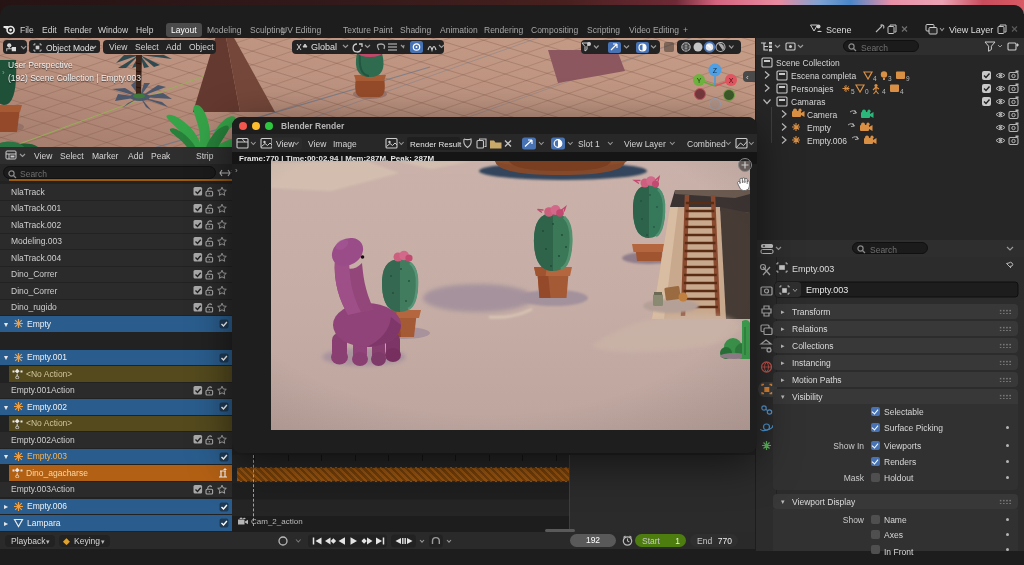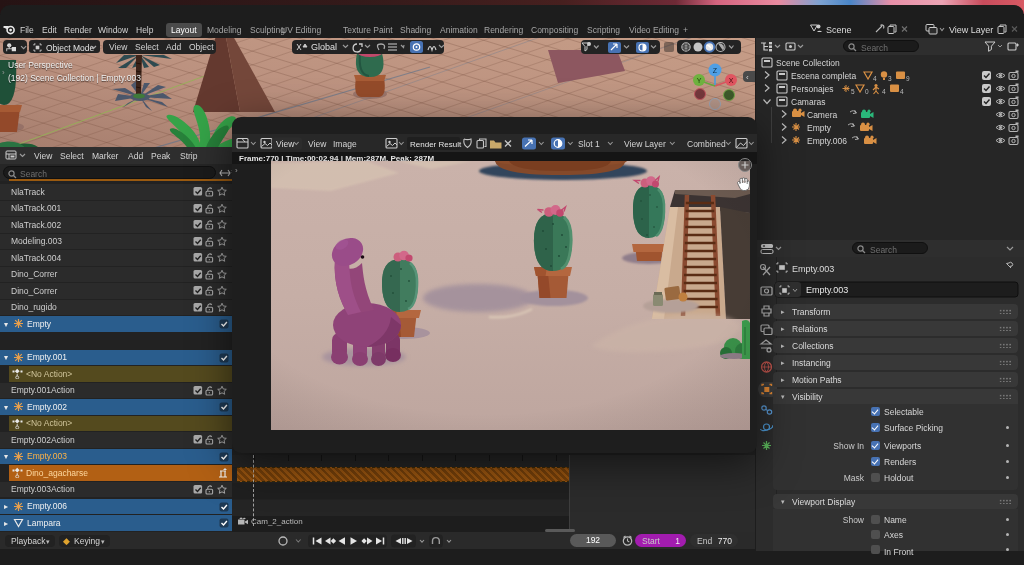--- a/index.html
+++ b/index.html
@@ -583,21 +583,21 @@
           <rect x="1" y="1" width="10" height="8" rx="1" fill="none" stroke="#ccc" stroke-width="1"></rect>
             <path d="M1 4 h10 M4 4 v5" stroke="#ccc" stroke-width="1"></path>
             <rect x="5.5" y="5.5" width="4" height="2" fill="#ccc"></rect>
           <path d="M15 4 l2.5 2.5 L20 4" stroke="#999" stroke-width="1.2" fill="none"></path>
         </svg>
         <div class="abs hmenu" style="left:34px">View</div>
         <div class="abs hmenu" style="left:60px">Select</div>
         <div class="abs hmenu" style="left:92px">Marker</div>
         <div class="abs hmenu" style="left:128px">Add</div>
         <div class="abs hmenu" style="left:151px">Peak</div>
-        <div class="abs hmenu" style="left:180px">Strip</div>
+        <div class="abs hmenu" style="left:196px">Strip</div>
       </div>
       <div id="nlasearch" class="abs">
         <div class="abs searchbox" style="left:3px;top:2px;width:213px;height:13px">
           <svg class="abs" style="left:4px;top:2.5px" width="9" height="9" viewBox="0 0 9 9">
               <circle cx="3.5" cy="3.5" r="2.6" fill="none" stroke="#8a8a8a" stroke-width="1.2"></circle>
               <line x1="5.5" y1="5.5" x2="8" y2="8" stroke="#8a8a8a" stroke-width="1.2"></line>
             </svg>
           <span class="abs" style="left:16px;top:2px">Search</span>
         </div>
         <svg class="abs" style="left:219px;top:5px" width="12" height="8" viewBox="0 0 12 8">
@@ -904,33 +904,39 @@
         </g>
         <path d="M145 6 l2 2.2 l2 -2.2" stroke="#999" stroke-width="1.1" fill="none"></path>
         <path d="M157.5 10 v-3 a3.4 3.4 0 0 1 6.8 0 V10" stroke="#9a9a9a" stroke-width="1.4" fill="none"></path>
         <path d="M172 6 l2 2.2 l2 -2.2" stroke="#999" stroke-width="1.1" fill="none"></path>
       </svg>
       <div class="abs tfield" style="left:570px;width:46px;background:#595959;color:#fff;text-align:center;line-height:13px">192</div>
       <svg class="abs" style="left:622px;top:3px" width="11" height="11" viewBox="0 0 11 11">
           <circle cx="5.5" cy="6" r="4.2" fill="none" stroke="#b9b9b9" stroke-width="1.2"></circle>
           <path d="M5.5 6 V3.5 M5.5 6 l1.8 1 M3.5 1 l-2 1.5 M7.5 1 l2 1.5" stroke="#b9b9b9" stroke-width="1.1" fill="none"></path>
         </svg>
-      <div class="abs tfield" style="left:635px;width:51px;background:#a21caf;color:#c9c9c9">
+      <div class="abs tfield" style="left:635px;width:51px;background:#4d7c0f;color:#c9c9c9">
           <span class="abs" style="left:7px;top:2px">Start</span>
           <span class="abs" style="right:6px;top:2px;color:#efefef">1</span>
         </div>
       <div class="abs tfield" style="left:690px;width:48px;background:#2f2f2f;color:#c9c9c9">
           <span class="abs" style="left:7px;top:2px">End</span>
           <span class="abs" style="right:6px;top:2px;color:#efefef">770</span>
         </div>
     </div>
 
   </div>
 
   <div id="fwin" class="abs">
+    <div id="fwtitle" class="abs">
+      <div class="abs" style="left:7px;top:4.5px;width:8px;height:8px;border-radius:50%;background:#f2564d"></div>
+      <div class="abs" style="left:20px;top:4.5px;width:8px;height:8px;border-radius:50%;background:#fcbc2e"></div>
+      <div class="abs" style="left:33px;top:4.5px;width:8px;height:8px;border-radius:50%;background:#2ec63e"></div>
+      <span class="abs" style="left:49px;top:4px;font-size:8.5px;font-weight:bold;color:#b4b4b4">Blender Render</span>
+    </div>
     <div id="fwhdr" class="abs">
       <svg class="abs" style="left:4px;top:3px" width="517" height="13" viewBox="0 0 517 13" font-family="Liberation Sans">
         <rect x="1" y="1.5" width="11" height="9.5" rx="1" fill="none" stroke="#ccc" stroke-width="1.1"></rect>
           <path d="M1 5 h11 M6 1.5 l3 3.5" stroke="#ccc" stroke-width="1"></path>
         <path d="M15 5 l2.3 2.5 L19.6 5" stroke="#999" stroke-width="1.1" fill="none"></path>
         <rect x="25" y="1.5" width="11" height="9.5" rx="1" fill="none" stroke="#ccc" stroke-width="1.1"></rect>
           <circle cx="28.5" cy="5" r="1.2" fill="#ccc"></circle>
           <path d="M25.5 9.5 l3.5 -3 l2.5 2 l2.5 -2.5 l2 2" stroke="#ccc" stroke-width="1" fill="none"></path>
         <rect x="36" y="0.5" width="30" height="12" rx="2.5" fill="#2c2c2c"></rect>
         <text x="40" y="9.5" font-size="8.5" fill="#dedede">View</text>

